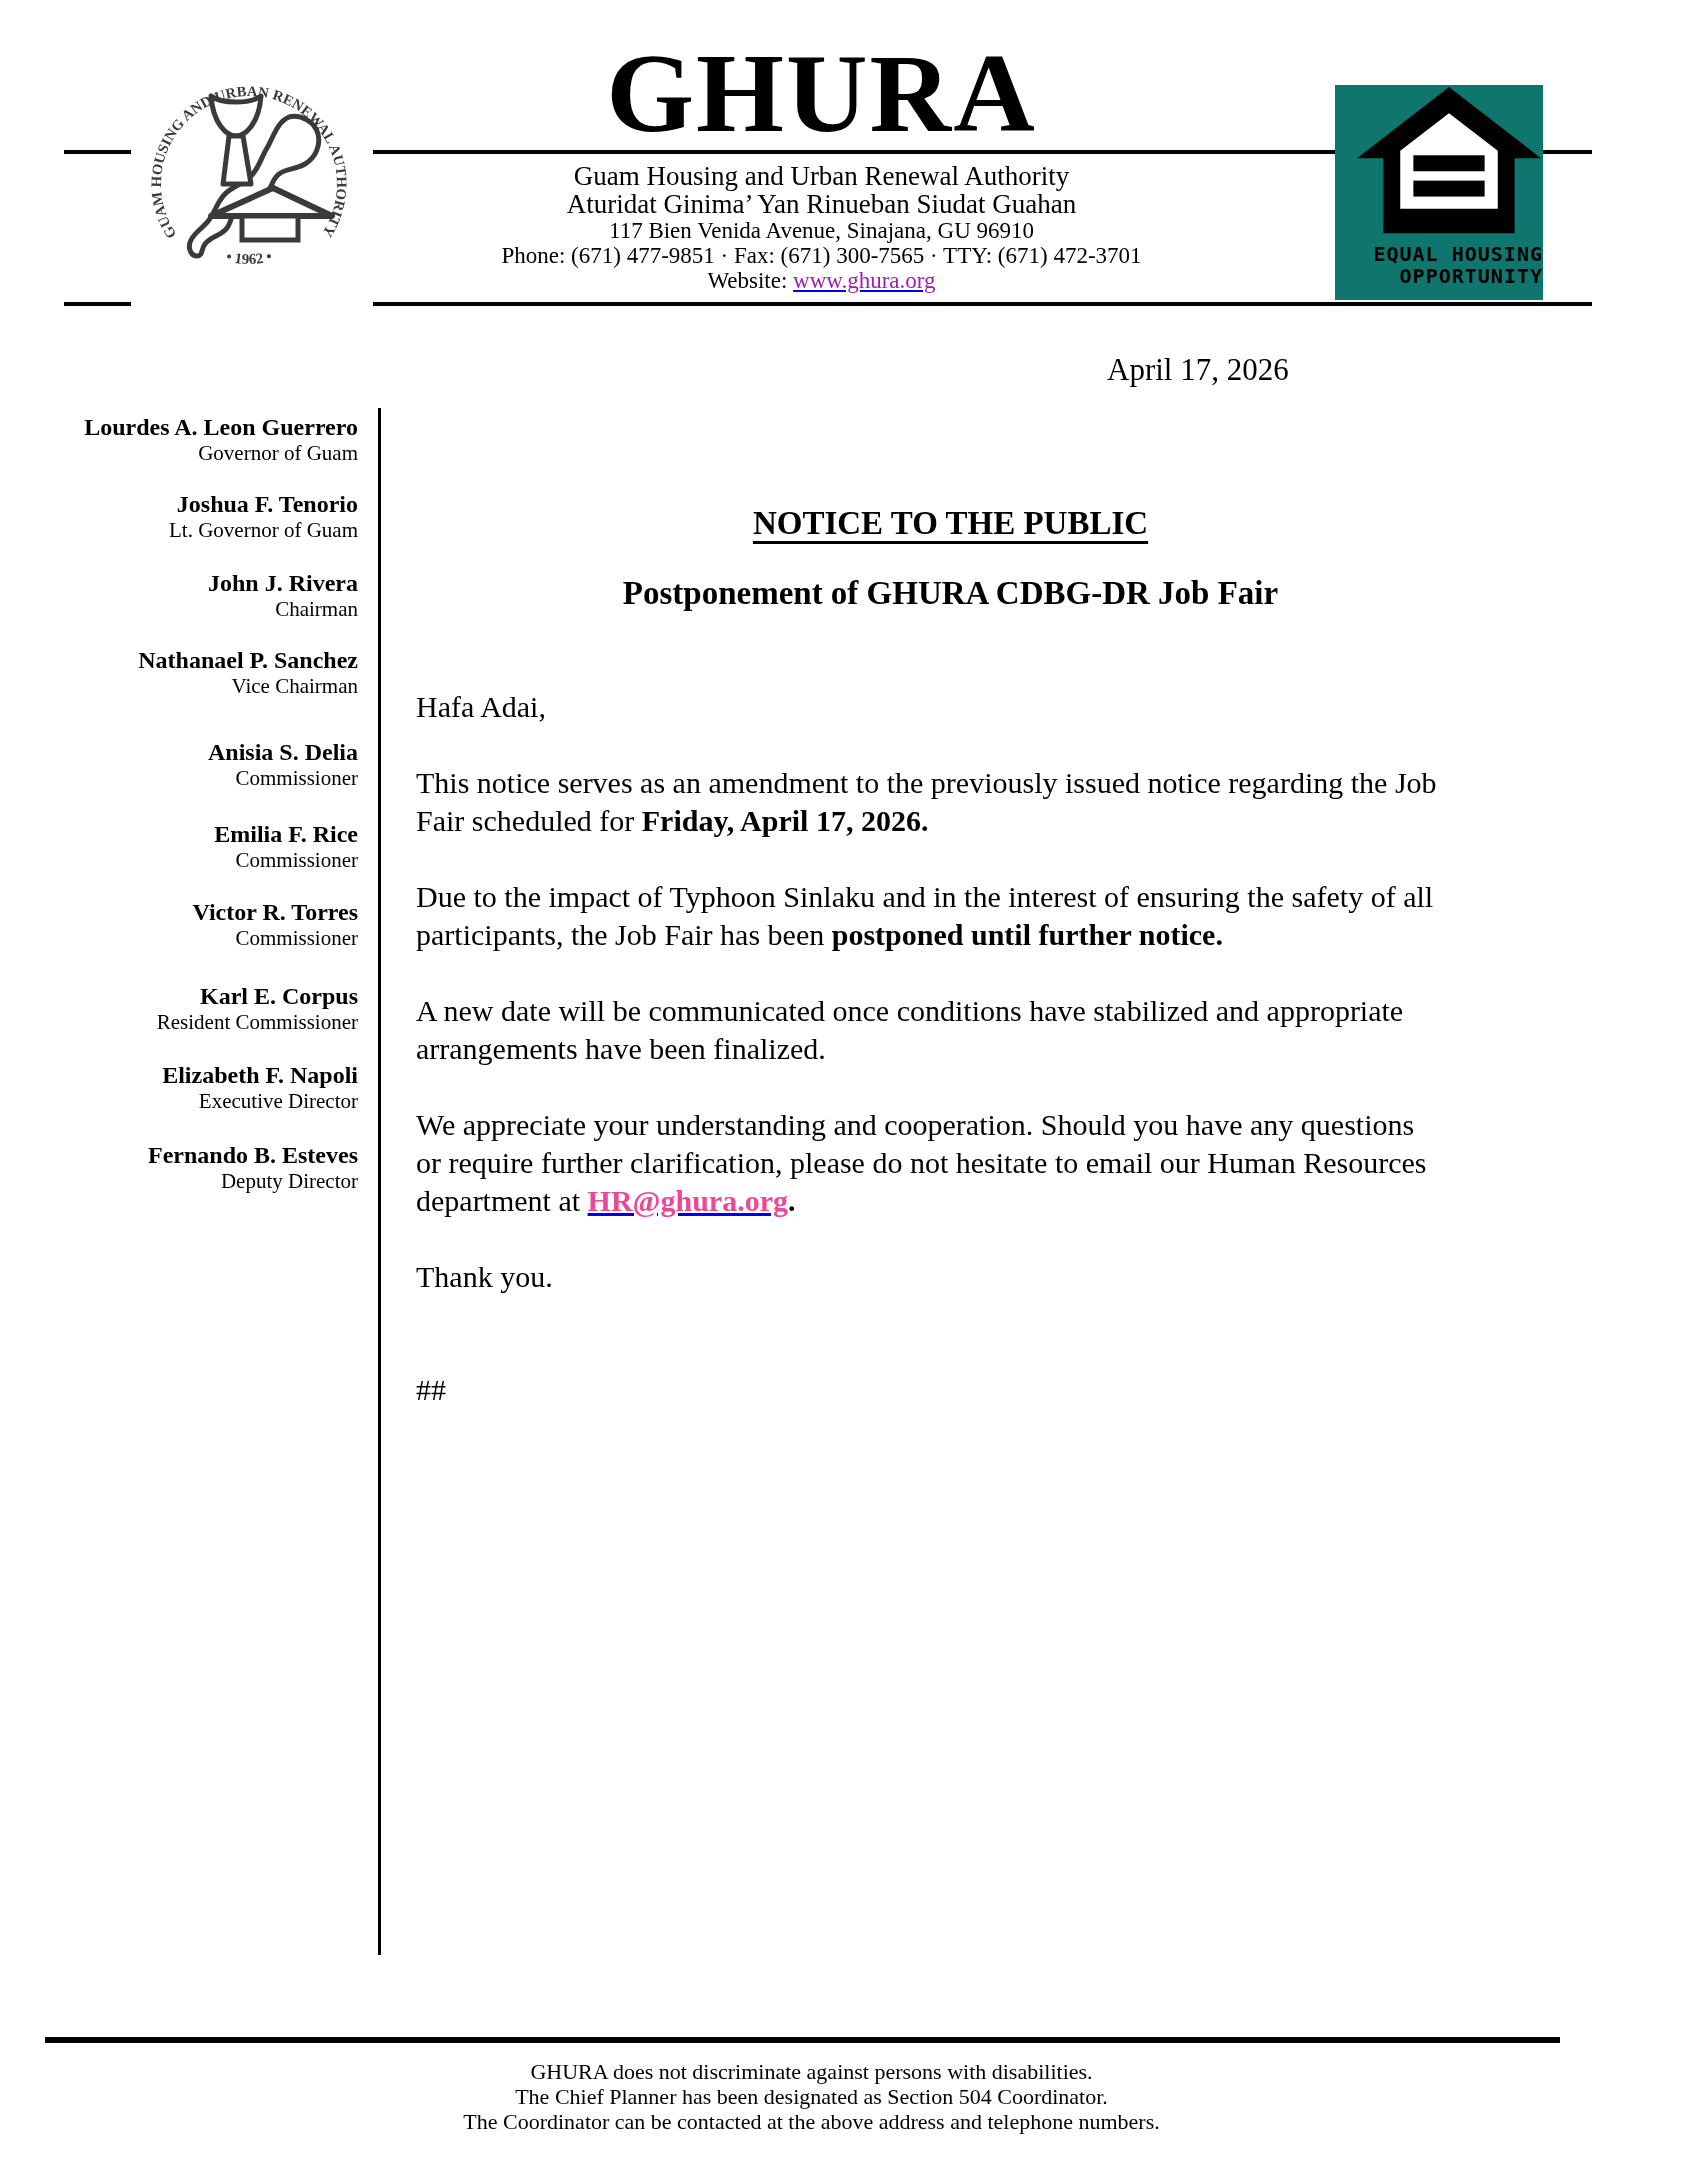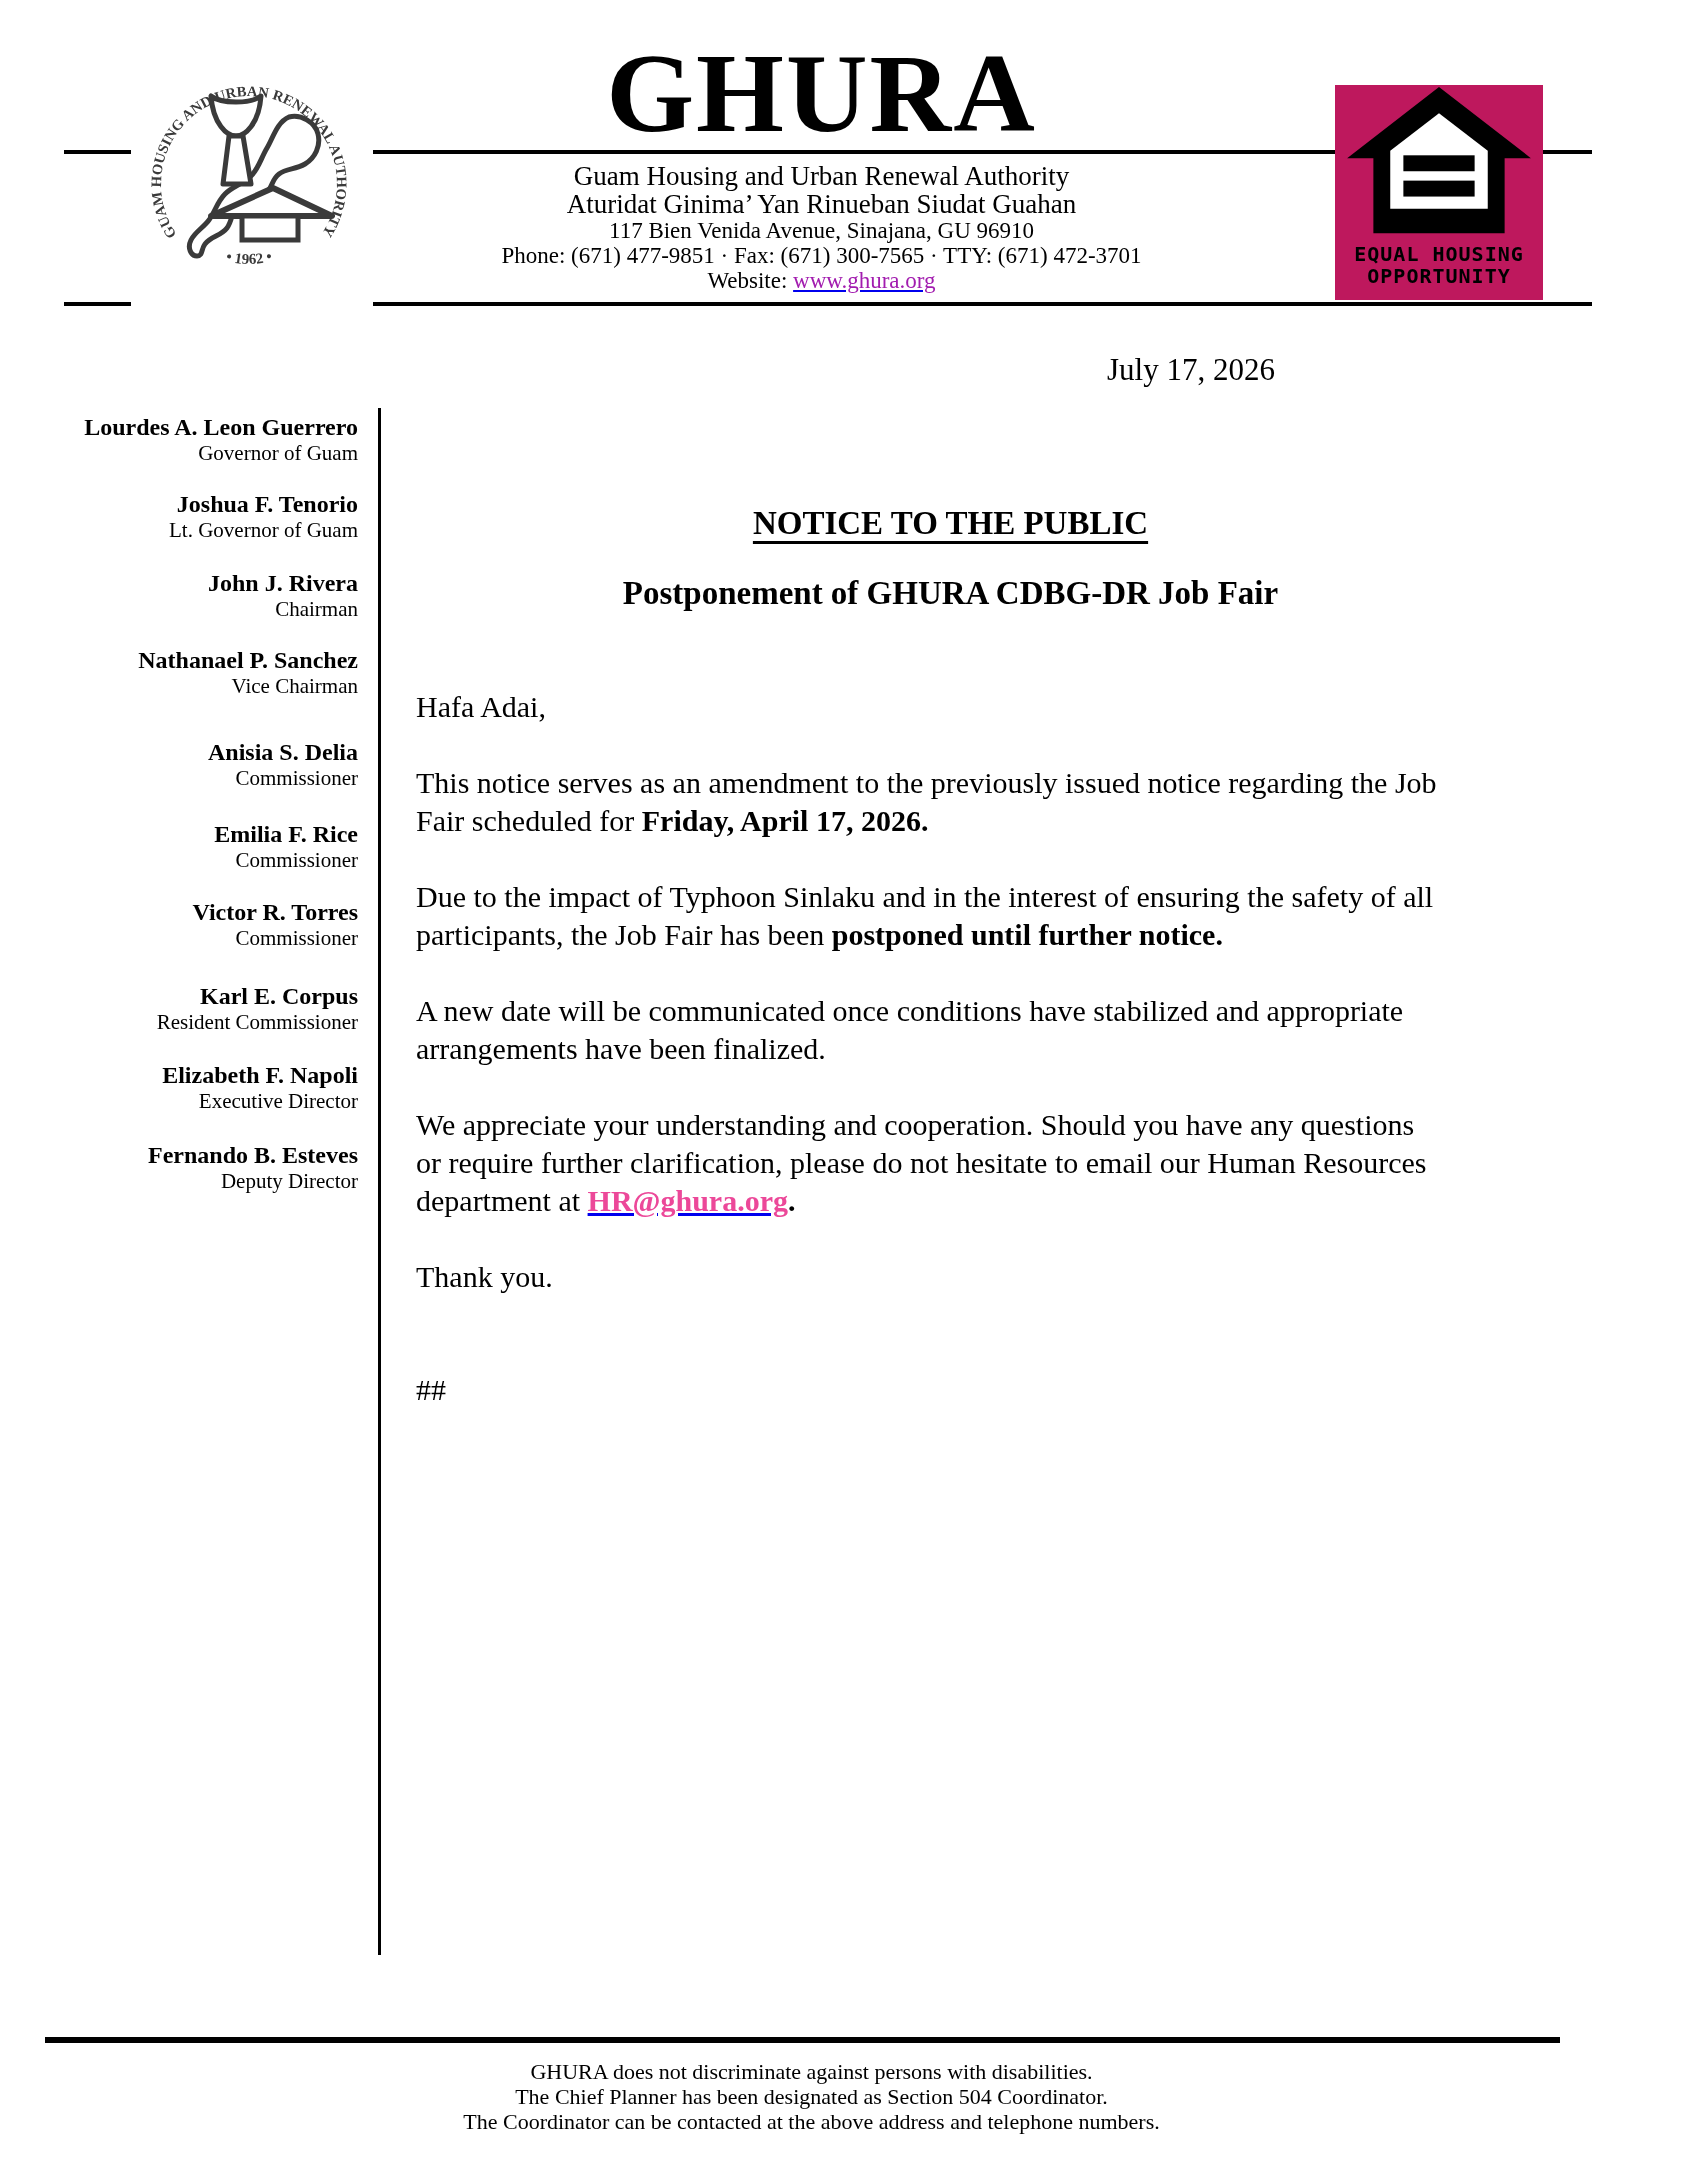--- a/index.html
+++ b/index.html
@@ -21,21 +21,21 @@
 
   
   #header-text{left:396px; top:40px; width:851px; text-align:center;}
   #ghura-wordmark{font-size:113px; line-height:105px; font-weight:bold; letter-spacing:2px;}
   .org-line{font-size:27px; line-height:28px;}
   .addr-line{font-size:23px; line-height:25px;}
   #org-en{margin-top:17px;}
   .weblink{color:#a21caf; text-decoration:underline; text-decoration-color:#0000EE;}
 
   
-  #eho-box{left:1335px; top:85px; width:208px; height:215px; background:#be185d; text-align:center;}
+  #eho-box{left:1335px; top:85px; width:208px; height:215px; background:#0f766e; text-align:right;}
   #eho-text{font-family:"DejaVu Sans Mono", monospace; font-weight:bold; font-size:20px;
             line-height:22px; letter-spacing:1px; margin-top:4px; white-space:nowrap;}
 
   
   #sidebar{left:0; top:0; width:358px; height:1287px;}
   .official{position:absolute; right:0; width:358px; text-align:right;}
   .official .name{display:block; font-weight:bold; font-size:24px; line-height:27px;}
   .official .role{display:block; font-size:21px; line-height:24px;}
   #v-divider{left:378px; top:408px; width:3px; height:1547px; background:#000;}
 
@@ -155,21 +155,21 @@
       <span class="name">Elizabeth F. Napoli</span>
       <span class="role">Executive Director</span>
     </div>
     <div class="official" style="top:1142px">
       <span class="name">Fernando B. Esteves</span>
       <span class="role">Deputy Director</span>
     </div>
   </div>
   <div id="v-divider" class="abs"></div>
 
-  <div id="date-line" class="abs">July 17, 2026</div>
+  <div id="date-line" class="abs">April 17, 2026</div>
 
   <div id="notice-title" class="abs">NOTICE TO THE PUBLIC</div>
   <div id="notice-subtitle" class="abs">Postponement of GHURA CDBG-DR Job Fair</div>
 
   <div id="body-col" class="abs">
     <p>
       <span class="bline">Hafa Adai,</span>
     </p>
     <p>
       <span class="bline">This notice serves as an amendment to the previously issued notice regarding the Job</span>

